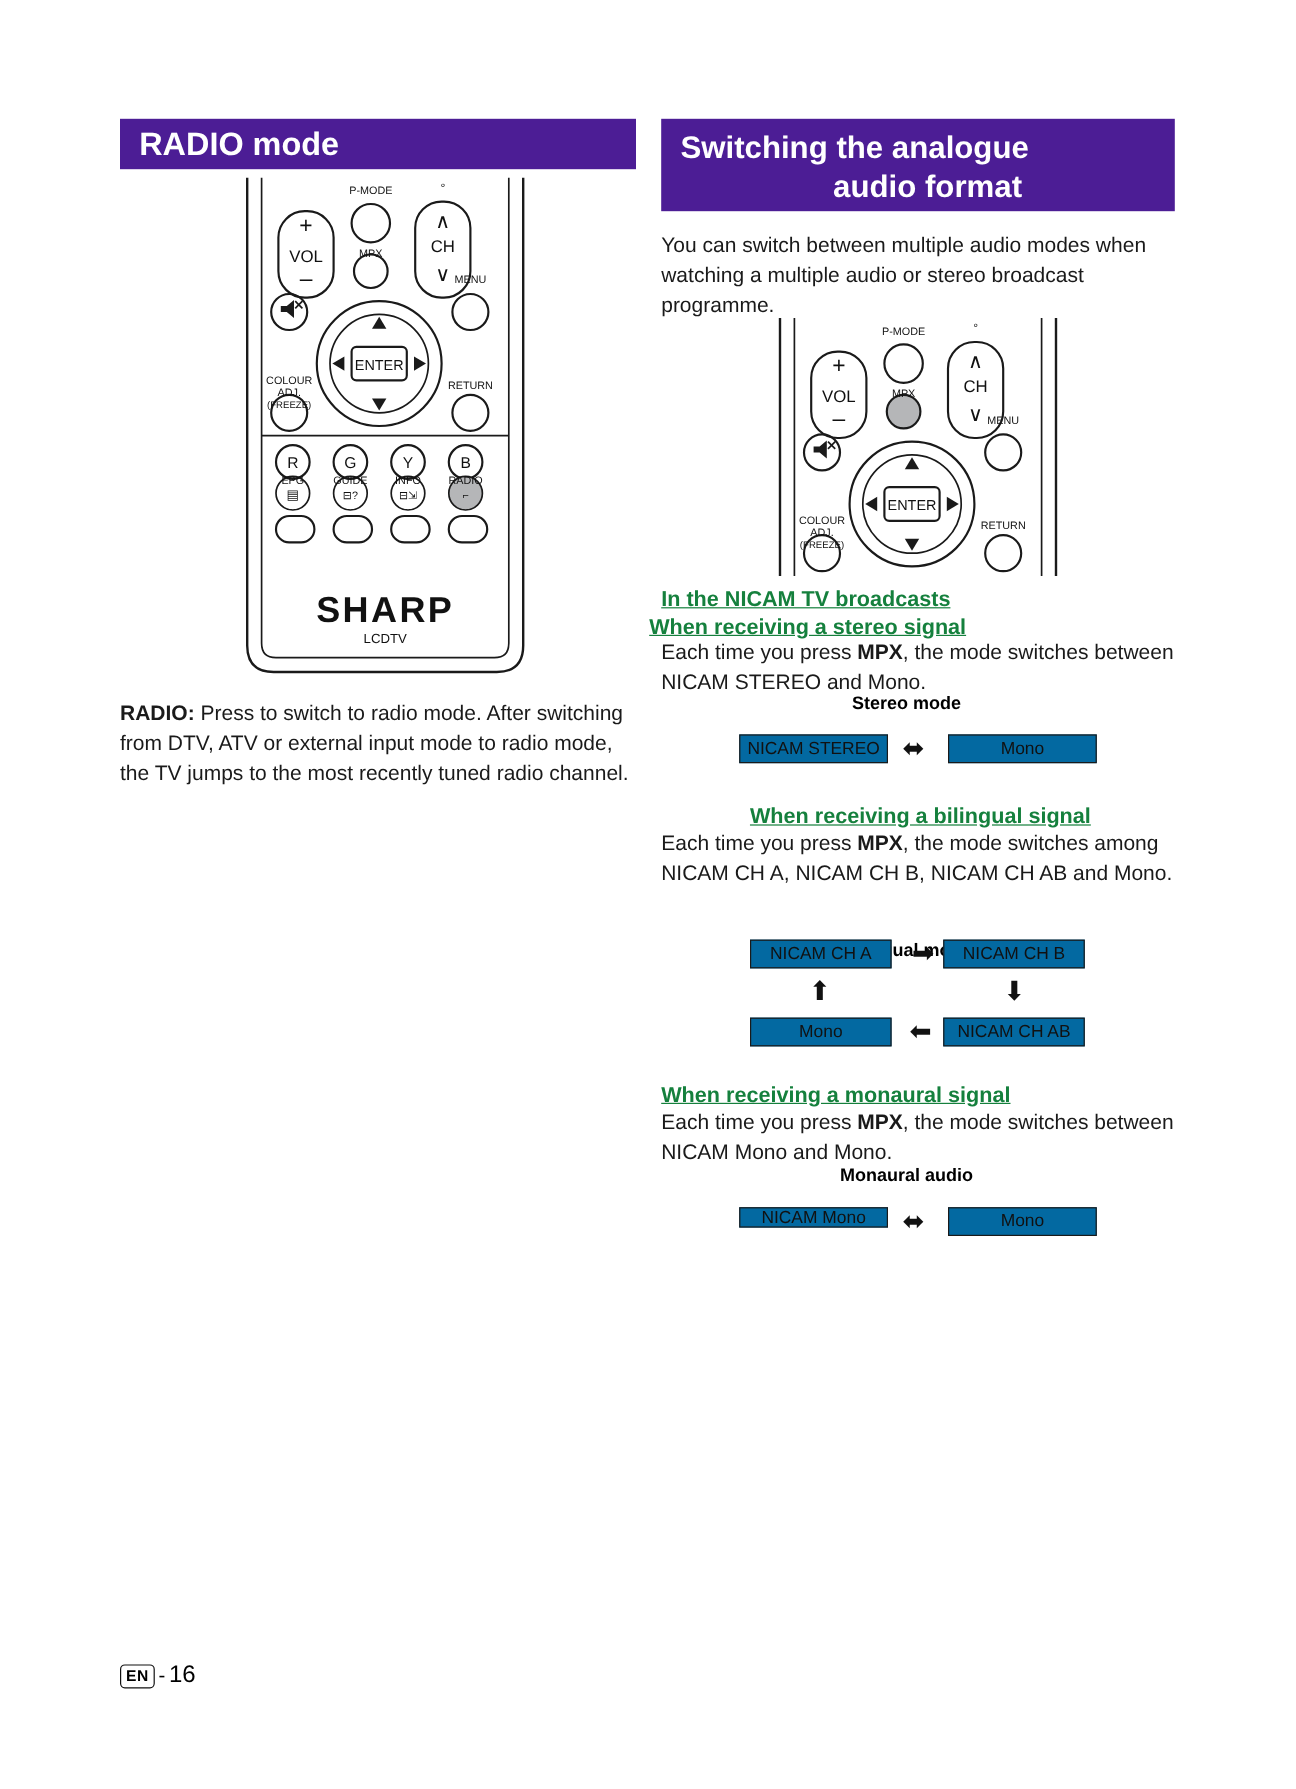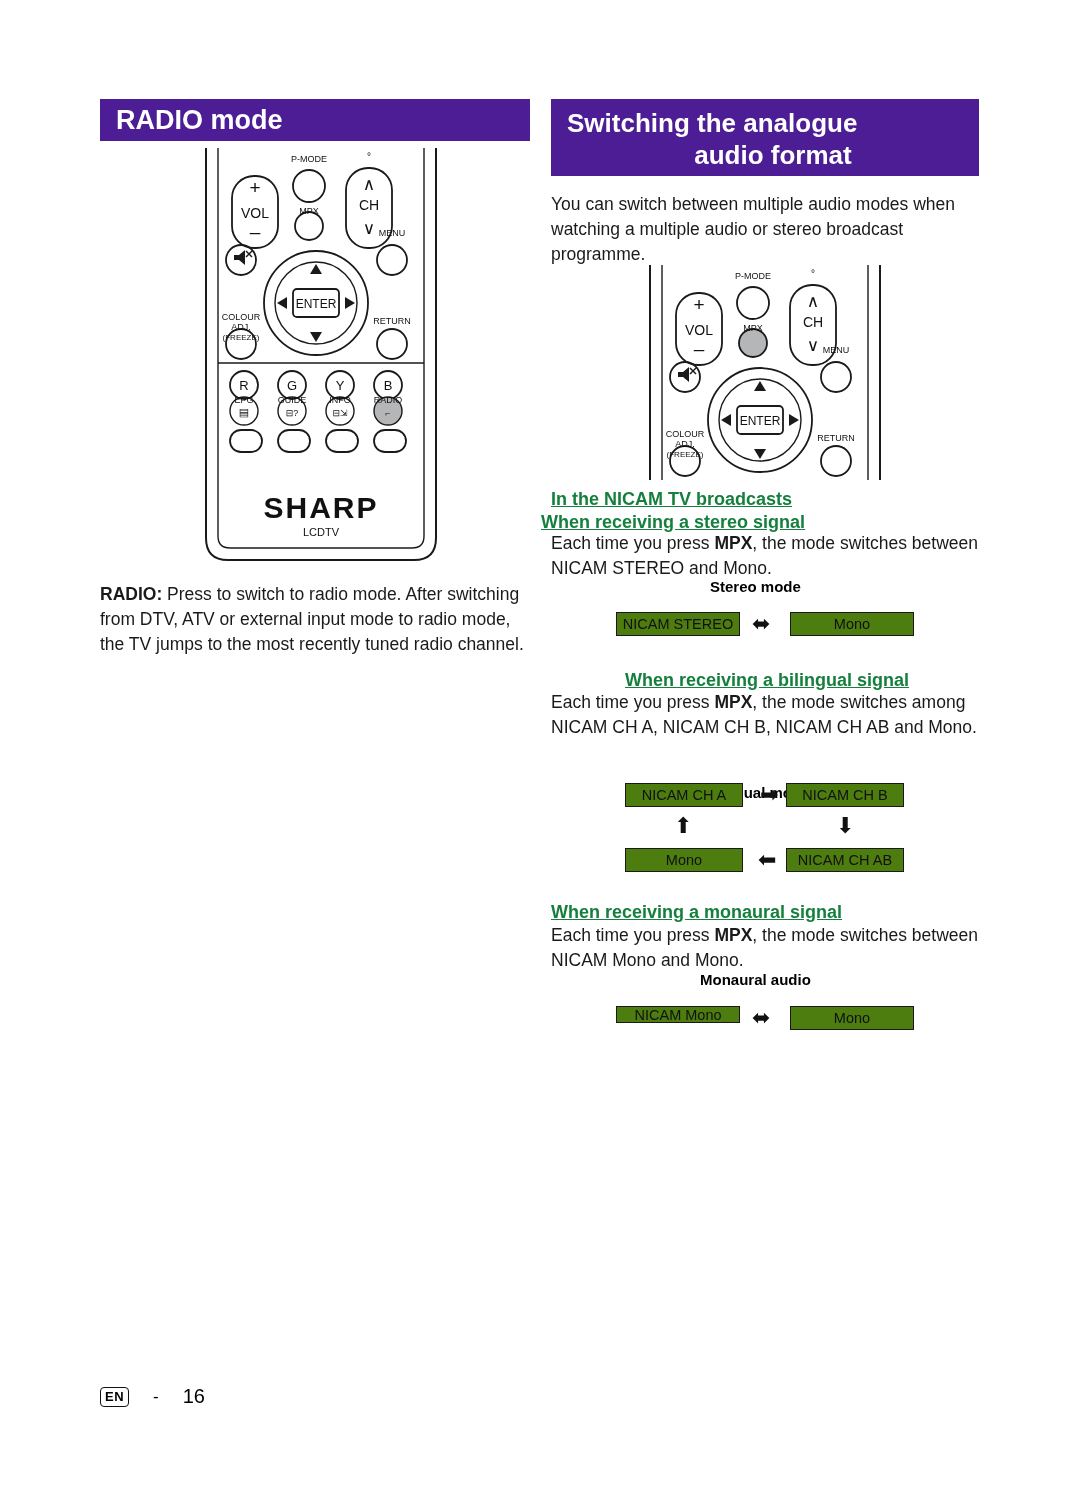--- a/index.html
+++ b/index.html
@@ -74,21 +74,21 @@
 
   
   .mode-title {
     position: absolute;
     font-size: 15px;
     font-weight: bold;
   }
   .mbox {
     position: absolute;
     border: 1.4px solid #1a1a1a;
-    background: #4d7c0f;
+    background: #0369a1;
     display: flex;
     align-items: center;
     justify-content: center;
     font-size: 14.5px;
     color: #111;
     box-sizing: border-box;
   }
   .arrow {
     position: absolute;
     color: #111;
@@ -96,21 +96,21 @@
     line-height: 1;
   }
 
   
   #footer {
     position: absolute;
     left: 100px;
     top: 1385px;
     display: flex;
     align-items: center;
-    gap: 24px;
+    gap: 3px;
   }
   #footer .en {
     border: 1.6px solid #111;
     border-radius: 4px;
     font-size: 13px;
     font-weight: bold;
     padding: 1px 4px 2px 4px;
     letter-spacing: 0.5px;
   }
   #footer .dash { font-size: 17px; }

